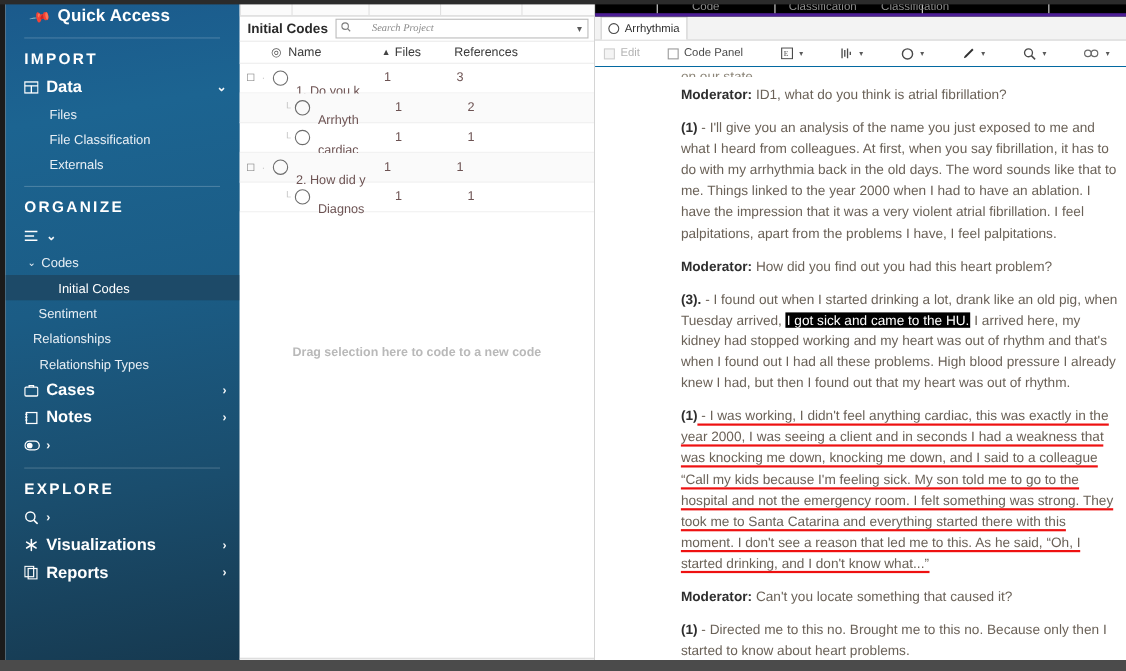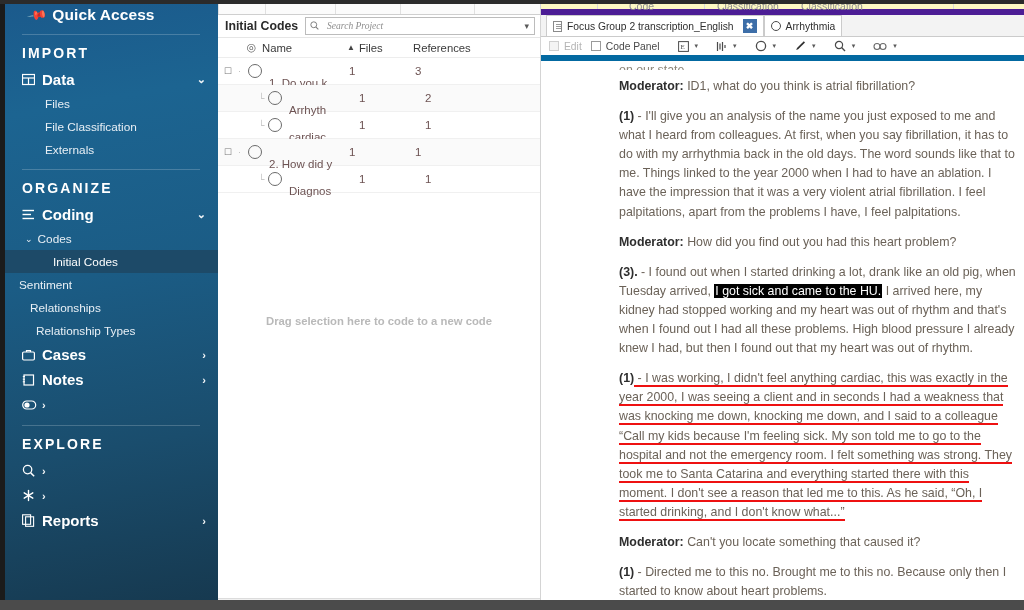--- a/index.html
+++ b/index.html
@@ -88,21 +88,21 @@
     background: #ffffff;
     border-bottom: 1px solid #e6e6e6;
   }
   .mid-title {
     font-size: 12.3px; font-weight: bold; color: #2b2b2b;
     margin-right: 7px; white-space: nowrap;
   }
   .search-box {
     flex: 1 1 auto; height: 18px;
     border: 1px solid #bcbcbc; background: #fff;
-    display: flex; align-items: center; gap: 3px;
+    display: flex; align-items: center; gap: 14px;
     padding: 0 3px 0 4px;
   }
   .search-box .sicon { color: #808080; font-size: 10px; }
   .search-ph {
     flex: 1 1 auto; font-size: 9.5px; font-style: italic;
     color: #8d8d8d; font-family: "Liberation Serif", serif;
     padding-left: 5px;
   }
   .search-box .scaret { color: #5a5a5a; font-size: 9px; padding-right: 2px; }
 
@@ -155,22 +155,22 @@
     position: absolute; left: 1px; top: 2px; height: 8px; width: 200px;
     background: #c4c4c4; border-radius: 1px;
   }
 
   
   .right {
     flex: 1 1 auto; height: 610px; background: #ffffff;
     display: flex; flex-direction: column; position: relative;
   }
   .ribbon-top {
-    height: 15px; flex: 0 0 15px; background: #fef9c3;
-    border-bottom: 6px solid #4c1d95;
+    height: 15px; flex: 0 0 15px; background: #000000;
+    border-bottom: 3px solid #4c1d95;
     display: flex; align-items: center; position: relative;
     font-size: 10px; color: #8d8d8d;
   }
   .ribbon-top .rl { position: absolute; top: 0px; white-space: nowrap; font-size: 10.5px; }
   .ribbon-top .vline { position: absolute; top: 0; bottom: 0; width: 1px; background: #dadada; }
 
   .tabbar {
     height: 22px; flex: 0 0 22px; background: #f3f3f3;
     border-bottom: 1px solid #cbcbcb;
     display: flex; align-items: stretch; padding-left: 5px;
@@ -195,22 +195,22 @@
     display: flex; align-items: center; justify-content: center;
     font-size: 9px; font-weight: bold; margin-left: 4px;
   }
   .tab .ocirc {
     width: 10px; height: 10px; border: 1.4px solid #4a4a4a; border-radius: 50%;
     flex: 0 0 10px;
   }
 
   .doctoolbar {
     height: 24px; flex: 0 0 24px; background: #ffffff;
-    border-bottom: 6px solid #0369a1;
-    display: flex; align-items: center; gap: 0px; padding-left: 8px;
+    border-bottom: 1px solid #0369a1;
+    display: flex; align-items: center; gap: 16px; padding-left: 8px;
     font-size: 10.3px; color: #4a4a4a;
   }
   .tb-check {
     display: flex; align-items: center; gap: 5px; padding: 0 9px 0 0;
   }
   .tb-check .box {
     width: 10px; height: 10px; border: 1px solid #9a9a9a; background: #fff;
   }
   .tb-check.dim { color: #b4b4b4; }
   .tb-check.dim .box { border-color: #cfcfcf; background: #f4f4f4; }
@@ -302,31 +302,30 @@
     <div class="sb-section">ORGANIZE</div>
 
     <div class="sb-top">
       <span class="ico">
         <svg width="13" height="11" viewBox="0 0 13 11">
             <line x1="0.5" y1="1.5" x2="12" y2="1.5" stroke="#fff" stroke-width="1.4"></line>
             <line x1="0.5" y1="5.5" x2="9" y2="5.5" stroke="#fff" stroke-width="1.4"></line>
             <line x1="0.5" y1="9.5" x2="12" y2="9.5" stroke="#fff" stroke-width="1.4"></line>
           </svg>
       </span>
-      <span class="lbl">Coding</span>
       <span class="chev">⌄</span>
     </div>
     <div class="sb-sub level2">
       <span class="twisty">⌄</span>
       <span>Codes</span>
     </div>
     <div class="sb-sub level3 selected">
         <span>Initial Codes</span>
       </div>
-    <div class="sb-sub level2" style="padding-left:14px">
+    <div class="sb-sub level2" style="padding-left:30px">
         <span>Sentiment</span>
       </div>
     <div class="sb-sub level2" style="padding-left:25px">
         <span>Relationships</span>
       </div>
     <div class="sb-sub level3" style="padding-left:31px">
         <span>Relationship Types</span>
       </div>
 
     <div class="sb-top">
@@ -377,20 +376,21 @@
     <div class="sb-top">
       <span class="ico">
         <svg width="13" height="13" viewBox="0 0 13 13">
             <g stroke="#fff" stroke-width="1.4" stroke-linecap="round">
               <line x1="6.5" y1="1.5" x2="6.5" y2="11.5"></line>
               <line x1="2.2" y1="3.8" x2="10.8" y2="9.2"></line>
               <line x1="10.8" y1="3.8" x2="2.2" y2="9.2"></line>
             </g>
           </svg>
       </span>
+      <span class="lbl">Visualizations</span>
       <span class="chev">›</span>
     </div>
     <div class="sb-top">
       <span class="ico">
         <svg width="13" height="13" viewBox="0 0 13 13">
             <rect x="0.6" y="0.8" width="8" height="9.5" fill="none" stroke="#fff" stroke-width="1.1"></rect>
             <rect x="3.6" y="2.8" width="8" height="9.5" fill="none" stroke="#fff" stroke-width="1.1"></rect>
           </svg>
       </span>
       <span class="lbl">Reports</span>
@@ -491,25 +491,20 @@
       <div class="vline" style="left:56px"></div>
       <div class="vline" style="left:163px"></div>
       <div class="vline" style="left:297px"></div>
       <div class="vline" style="left:412px"></div>
       <span class="rl" style="left:88px">Code</span>
       <span class="rl" style="left:176px">Classification</span>
       <span class="rl" style="left:260px">Classification</span>
     </div>
 
     <div class="tabbar">
-      <div class="tab active">
-        <span class="doc-ico"></span>
-        <span>Focus Group 2 transcription_English</span>
-        <span class="tab-close">✖</span>
-      </div>
       <div class="tab active">
         <span class="ocirc"></span>
         <span>Arrhythmia</span>
       </div>
     </div>
 
     <div class="doctoolbar">
       <div class="tb-check dim">
         <span class="box"></span>
         <span>Edit</span>

